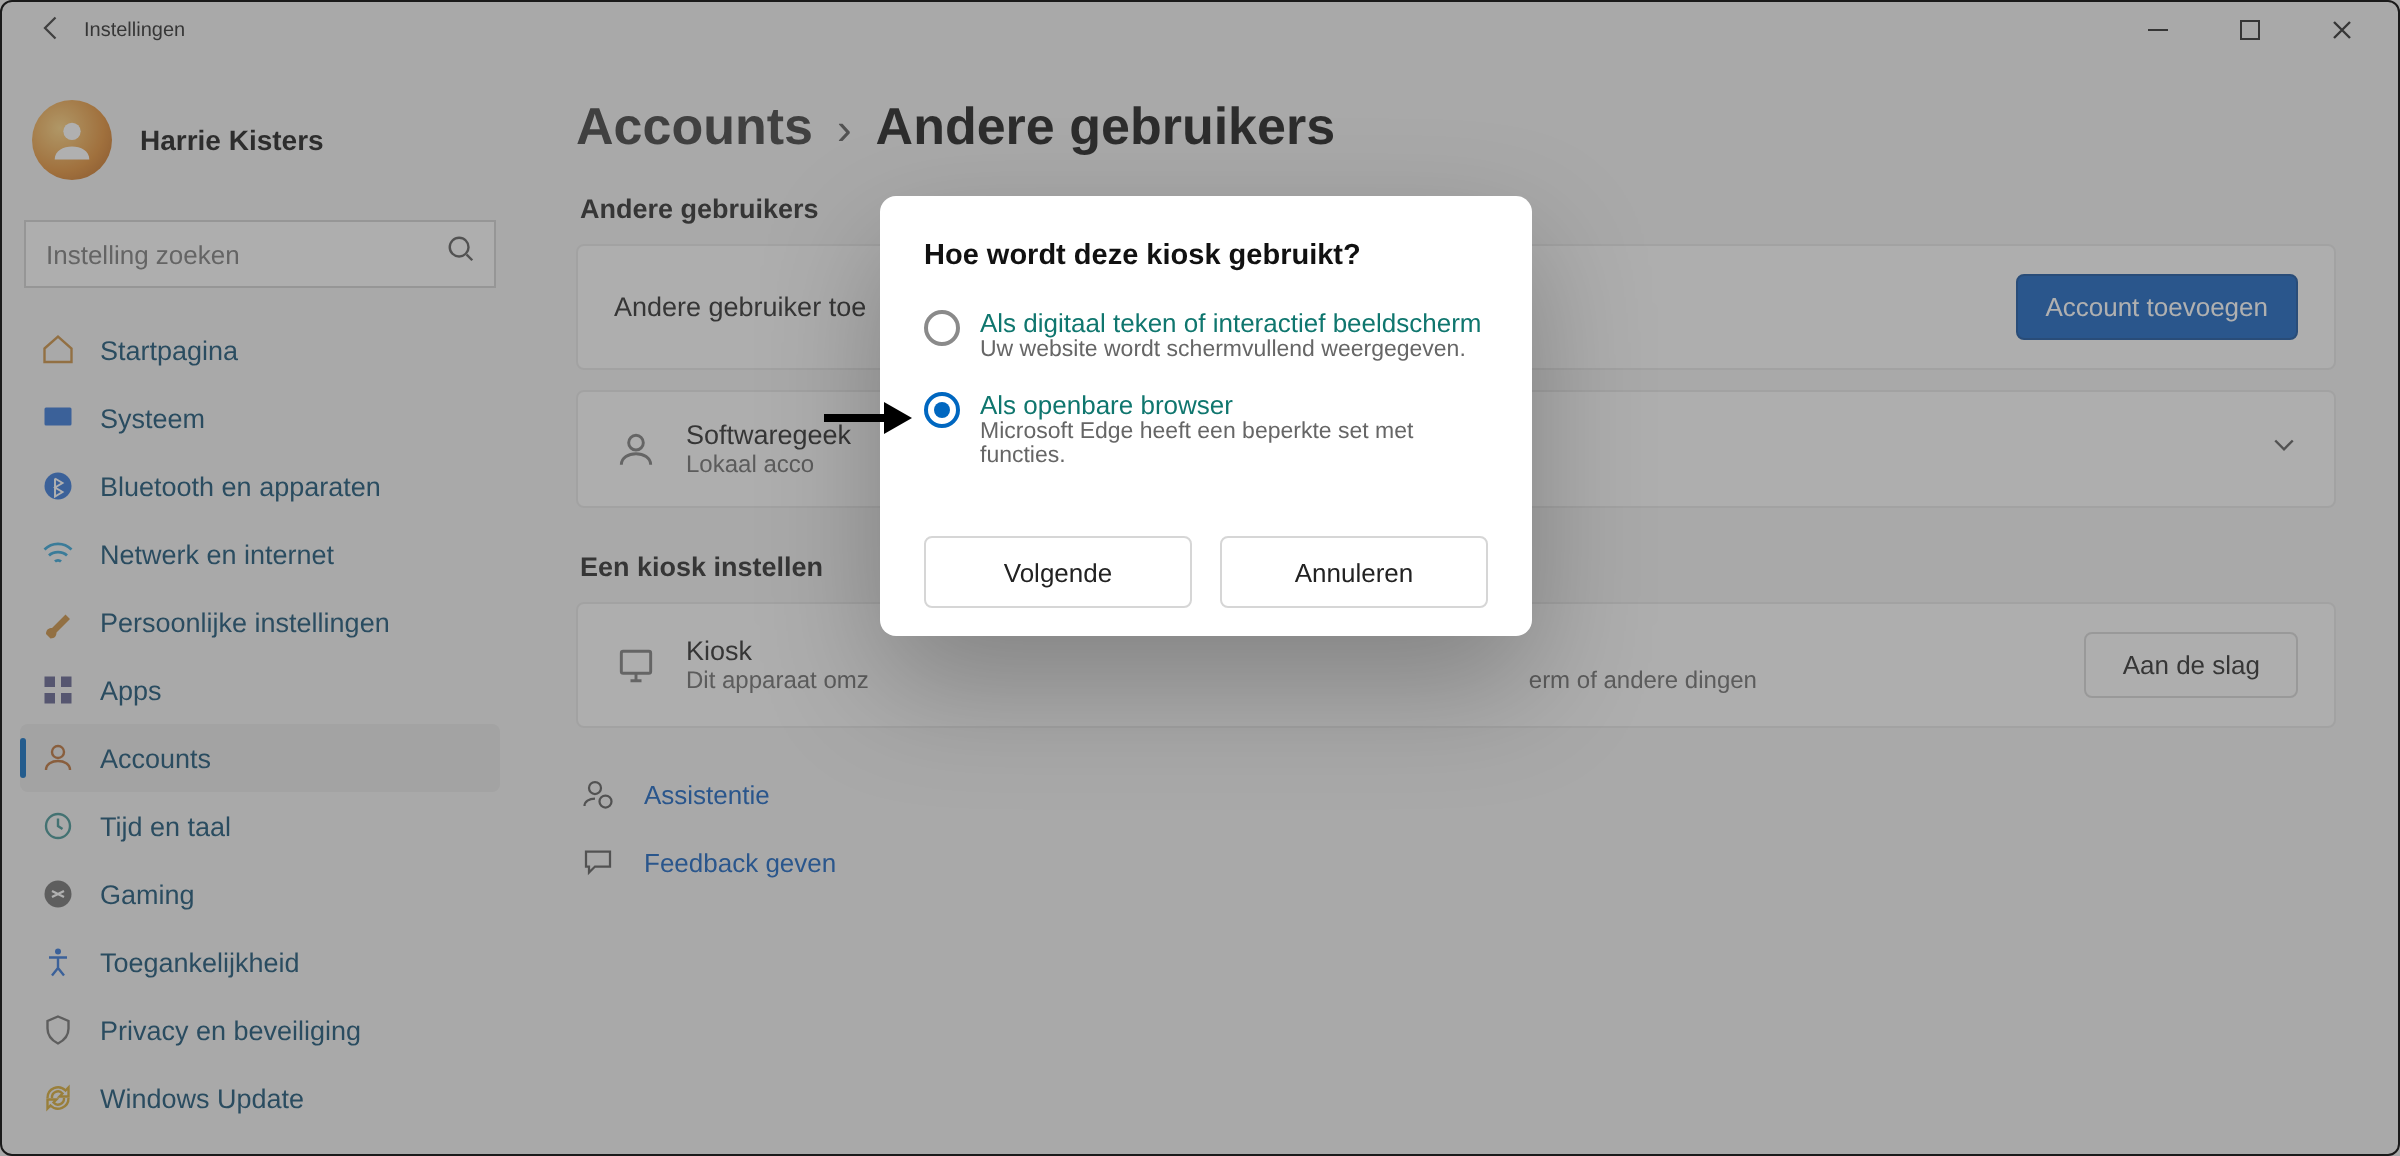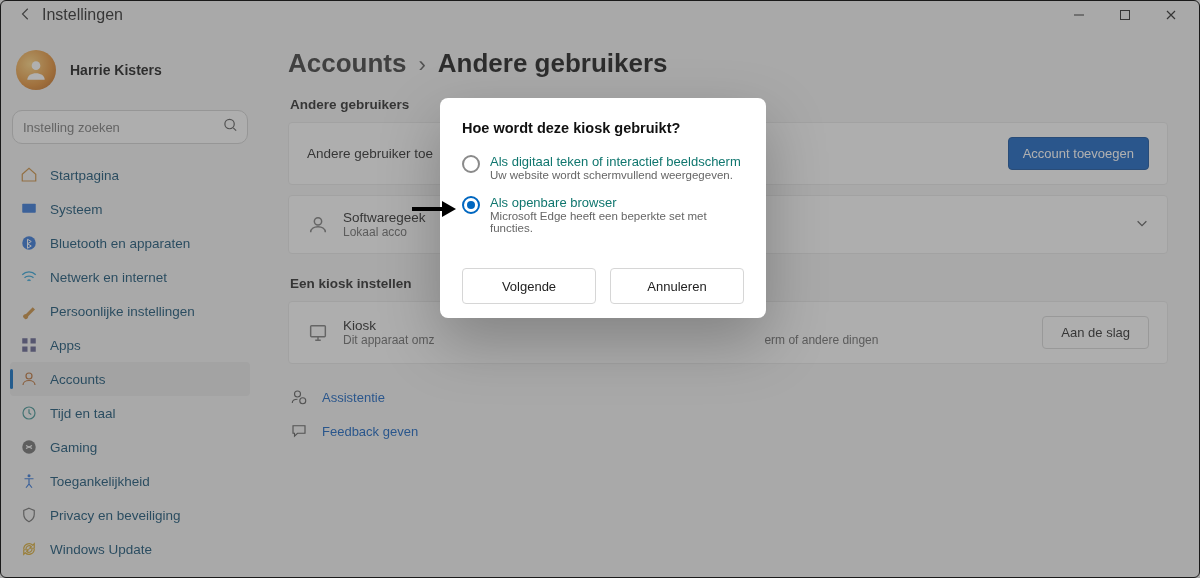--- a/index.html
+++ b/index.html
@@ -1,32 +1,32 @@
 <!DOCTYPE html>
 <html><head>
 <meta charset="utf-8">
 <style>
   * { box-sizing: border-box; margin: 0; padding: 0; font-family: "Segoe UI", Arial, sans-serif; }
   html, body { width: 1200px; height: 578px; overflow: hidden; background:#f3f3f3; }
   
-  .titlebar { height: 30px; display:flex; align-items:center; padding:0 6px 0 14px; font-size:16px; color:#222; }
+  .titlebar { height: 30px; display:flex; align-items:center; padding:0 6px 0 14px; font-size:10px; color:#222; }
   .titlebar .back { width:24px; text-align:center; font-size:14px; color:#444; }
   .titlebar .title { margin-left:4px; }
   .titlebar .spacer { flex:1; }
   .win-btn { width:46px; height:30px; display:flex; align-items:center; justify-content:center; }
   .win-btn svg { display:block; }
   
   .app { display:flex; height:548px; }
   .sidebar { width:260px; padding:12px 10px 0 10px; }
   .profile { display:flex; align-items:center; gap:14px; padding:8px 6px 20px 6px; }
   .avatar { width:40px; height:40px; border-radius:50%; background:radial-gradient(circle at 35% 35%, #ffd27a, #e28b2e 60%, #b35b14); display:flex; align-items:center; justify-content:center; }
   .avatar svg { width:26px; height:26px; }
   .profile .name { font-size:14px; color:#111; font-weight:600; }
   .search { position:relative; margin:0 2px 14px 2px; }
-  .search input { width:100%; height:34px; border:1px solid #cfcfcf; border-radius:10px; background:#fbfbfb; padding:0 36px 0 10px; font-size:13px; color:#333; }
+  .search input { width:100%; height:34px; border:1px solid #cfcfcf; border-radius:0; background:#fbfbfb; padding:0 36px 0 10px; font-size:13px; color:#333; }
   .search .icon { position:absolute; right:10px; top:50%; transform:translateY(-50%); color:#555; }
   .nav { list-style:none; margin-top:8px; }
   .nav li { display:flex; align-items:center; gap:12px; height:34px; padding:0 10px; border-radius:4px; font-size:13.5px; color:#0c4a6e; cursor:pointer; position:relative; }
   .nav li .icn { width:18px; height:18px; display:flex; align-items:center; justify-content:center; }
   .nav li.active { background:#e7e7e7; }
   .nav li.active::before { content:""; position:absolute; left:0; top:7px; bottom:7px; width:3px; background:#0067c0; border-radius:2px; }
   .icn svg { width:18px; height:18px; }
   
   .main { flex:1; padding:18px 32px 0 28px; overflow:hidden; }
   .breadcrumb { display:flex; align-items:baseline; gap:12px; margin-bottom:18px; }

